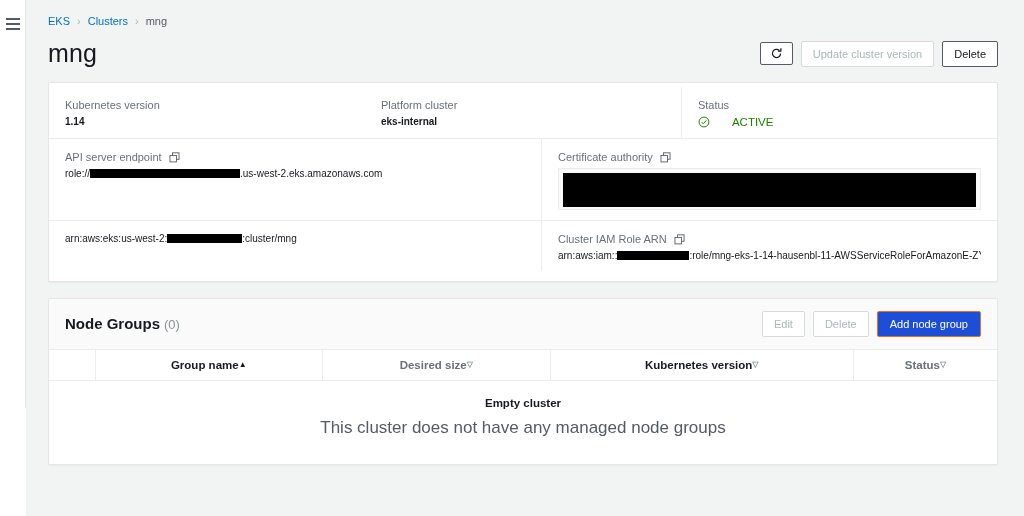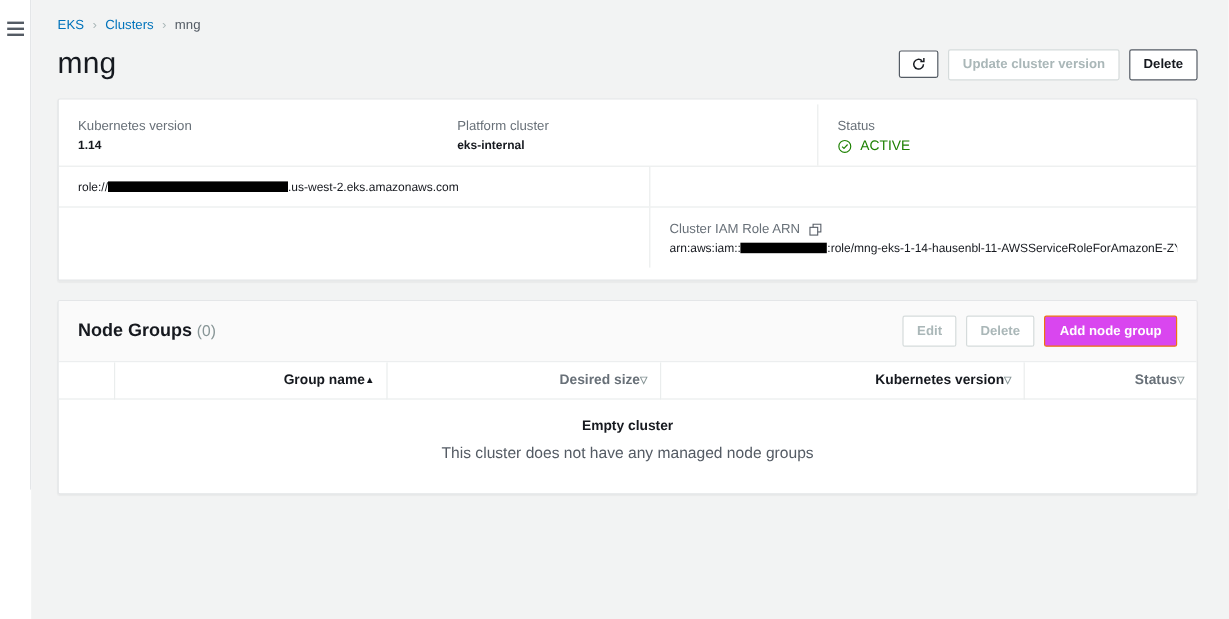--- a/index.html
+++ b/index.html
@@ -46,33 +46,33 @@
   .title-row {
     display: flex; align-items: center; justify-content: space-between;
     padding: 12px 26px 14px 22px;
   }
   .page-title { font-size: 25px; font-weight: 400; color: #16191f; letter-spacing: .1px; }
   .title-actions { display: flex; align-items: center; gap: 8px; }
 
   
   .btn {
     font-family: "Liberation Sans", sans-serif;
-    font-size: 11px; font-weight: bold;
+    font-size: 11px; font-weight: normal;
     border: 1px solid #545b64; border-radius: 2px;
     background: #ffffff; color: #16191f;
     padding: 5px 11px; cursor: pointer; line-height: 14px;
     white-space: nowrap;
     text-align: right;
   }
   .btn-icon { padding: 4px 9px; }
   .btn-disabled {
     border-color: #d5dbdb; color: #aab7b8; background: #ffffff; cursor: default;
   }
   .btn-primary {
-    background: #d946ef; border-color: #ec7211; color: #ffffff;
+    background: #1d4ed8; border-color: #ec7211; color: #ffffff;
     padding: 5px 12px;
   }
   .refresh-ico { display: block; width: 13px; height: 13px; }
 
   
   .panel {
     background: #ffffff;
     border: 1px solid #e4e6e8;
     border-radius: 2px;
     margin: 0 26px 16px 22px;
@@ -100,21 +100,21 @@
   .field-label {
     font-size: 11px; color: #687078; margin-bottom: 5px;
     display: flex; align-items: center; gap: 7px;
   }
   .field-value { font-size: 10px; color: #16191f; }
   .field-value.bold { font-weight: bold; }
 
   .copy-ico { width: 11px; height: 11px; display: block; cursor: pointer; }
 
   
-  .status { display: flex; align-items: center; gap: 7px; }
+  .status { display: flex; align-items: center; gap: 22px; }
   .status-text { font-size: 11.5px; color: #1d8102; }
   .check-ico { width: 12px; height: 12px; display: block; }
 
   
   .redact { display: inline-block; background: #000000; vertical-align: -1px; height: 9px; }
   .mono-line { white-space: nowrap; overflow: hidden; }
 
   .ca-box {
     background: #fafafa; border: 1px solid #eaeded;
     padding: 4px; height: 42px;
@@ -123,29 +123,29 @@
 
   
   table.ng { width: 100%; border-collapse: collapse; }
   table.ng th {
     font-size: 11.5px; text-align: left; padding: 9px 10px;
     border-bottom: 1px solid #eaeded;
     background: #ffffff; font-weight: bold; color: #16191f;
     white-space: nowrap;
   }
   table.ng th.muted { color: #687078; font-weight: bold; }
-  th .th-inner { display: flex; align-items: center; justify-content: flex-end; }
+  th .th-inner { display: flex; align-items: center; justify-content: center; }
   th.col-sel { width: 46px; border-right: 1px solid #eaeded; }
   th.col-divider { border-right: 1px solid #eaeded; }
   .sort-asc { font-size: 8px; color: #16191f; line-height: 1; }
   .sort-idle { font-size: 8px; color: #879596; line-height: 1; }
 
   .empty-state { text-align: center; padding: 16px 0 26px 0; }
   .empty-title { font-size: 11.5px; font-weight: bold; color: #16191f; margin-bottom: 9px; }
-  .empty-sub { font-size: 13px; color: #545b64; }
+  .empty-sub { font-size: 17px; color: #545b64; }
 </style>
 </head>
 <body>
 
 <div class="app">
 
   <div class="rail">
     <div class="hamburger">
       <span></span>
         <span></span>
@@ -197,29 +197,51 @@
                 <polyline points="5,8.2 7.1,10.3 11.1,5.9" fill="none" stroke="#1d8102" stroke-width="1.3"></polyline>
               </svg>
               <span class="status-text">ACTIVE</span>
             </div>
           </div>
         </div>
 
         <div class="gc-row divided">
           <div class="gc-col left-half">
             <div>
+              <div class="field-label">
+                <span>API server endpoint</span>
+                <svg class="copy-ico" viewBox="0 0 16 16">
+                  <rect x="5.2" y="1.2" width="9.4" height="9.4" fill="none" stroke="#545b64" stroke-width="1.3"></rect>
+                  <rect x="1.4" y="5" width="9.4" height="9.4" fill="#fff" stroke="#545b64" stroke-width="1.3"></rect>
+                </svg>
+              </div>
               <div class="field-value mono-line">
                 <span>role://</span><span class="redact" style="width:150px"></span><span>.us-west-2.eks.amazonaws.com</span>
               </div>
             </div>
           </div>
+          <div class="gc-col right-half">
+            <div class="field-label">
+              <span>Certificate authority</span>
+              <svg class="copy-ico" viewBox="0 0 16 16">
+                <rect x="5.2" y="1.2" width="9.4" height="9.4" fill="none" stroke="#545b64" stroke-width="1.3"></rect>
+                <rect x="1.4" y="5" width="9.4" height="9.4" fill="#fff" stroke="#545b64" stroke-width="1.3"></rect>
+              </svg>
+            </div>
+            <div class="ca-box">
+              <div class="ca-redact"></div>
+            </div>
+          </div>
         </div>
 
         <div class="gc-row">
           <div class="gc-col left-half">
+            <div class="field-value mono-line">
+              <span>arn:aws:eks:us-west-2:</span><span class="redact" style="width:75px"></span><span>:cluster/mng</span>
+            </div>
           </div>
           <div class="gc-col right-half">
             <div class="field-label">
               <span>Cluster IAM Role ARN</span>
               <svg class="copy-ico" viewBox="0 0 16 16">
                 <rect x="5.2" y="1.2" width="9.4" height="9.4" fill="none" stroke="#545b64" stroke-width="1.3"></rect>
                 <rect x="1.4" y="5" width="9.4" height="9.4" fill="#fff" stroke="#545b64" stroke-width="1.3"></rect>
               </svg>
             </div>
             <div class="field-value mono-line">

